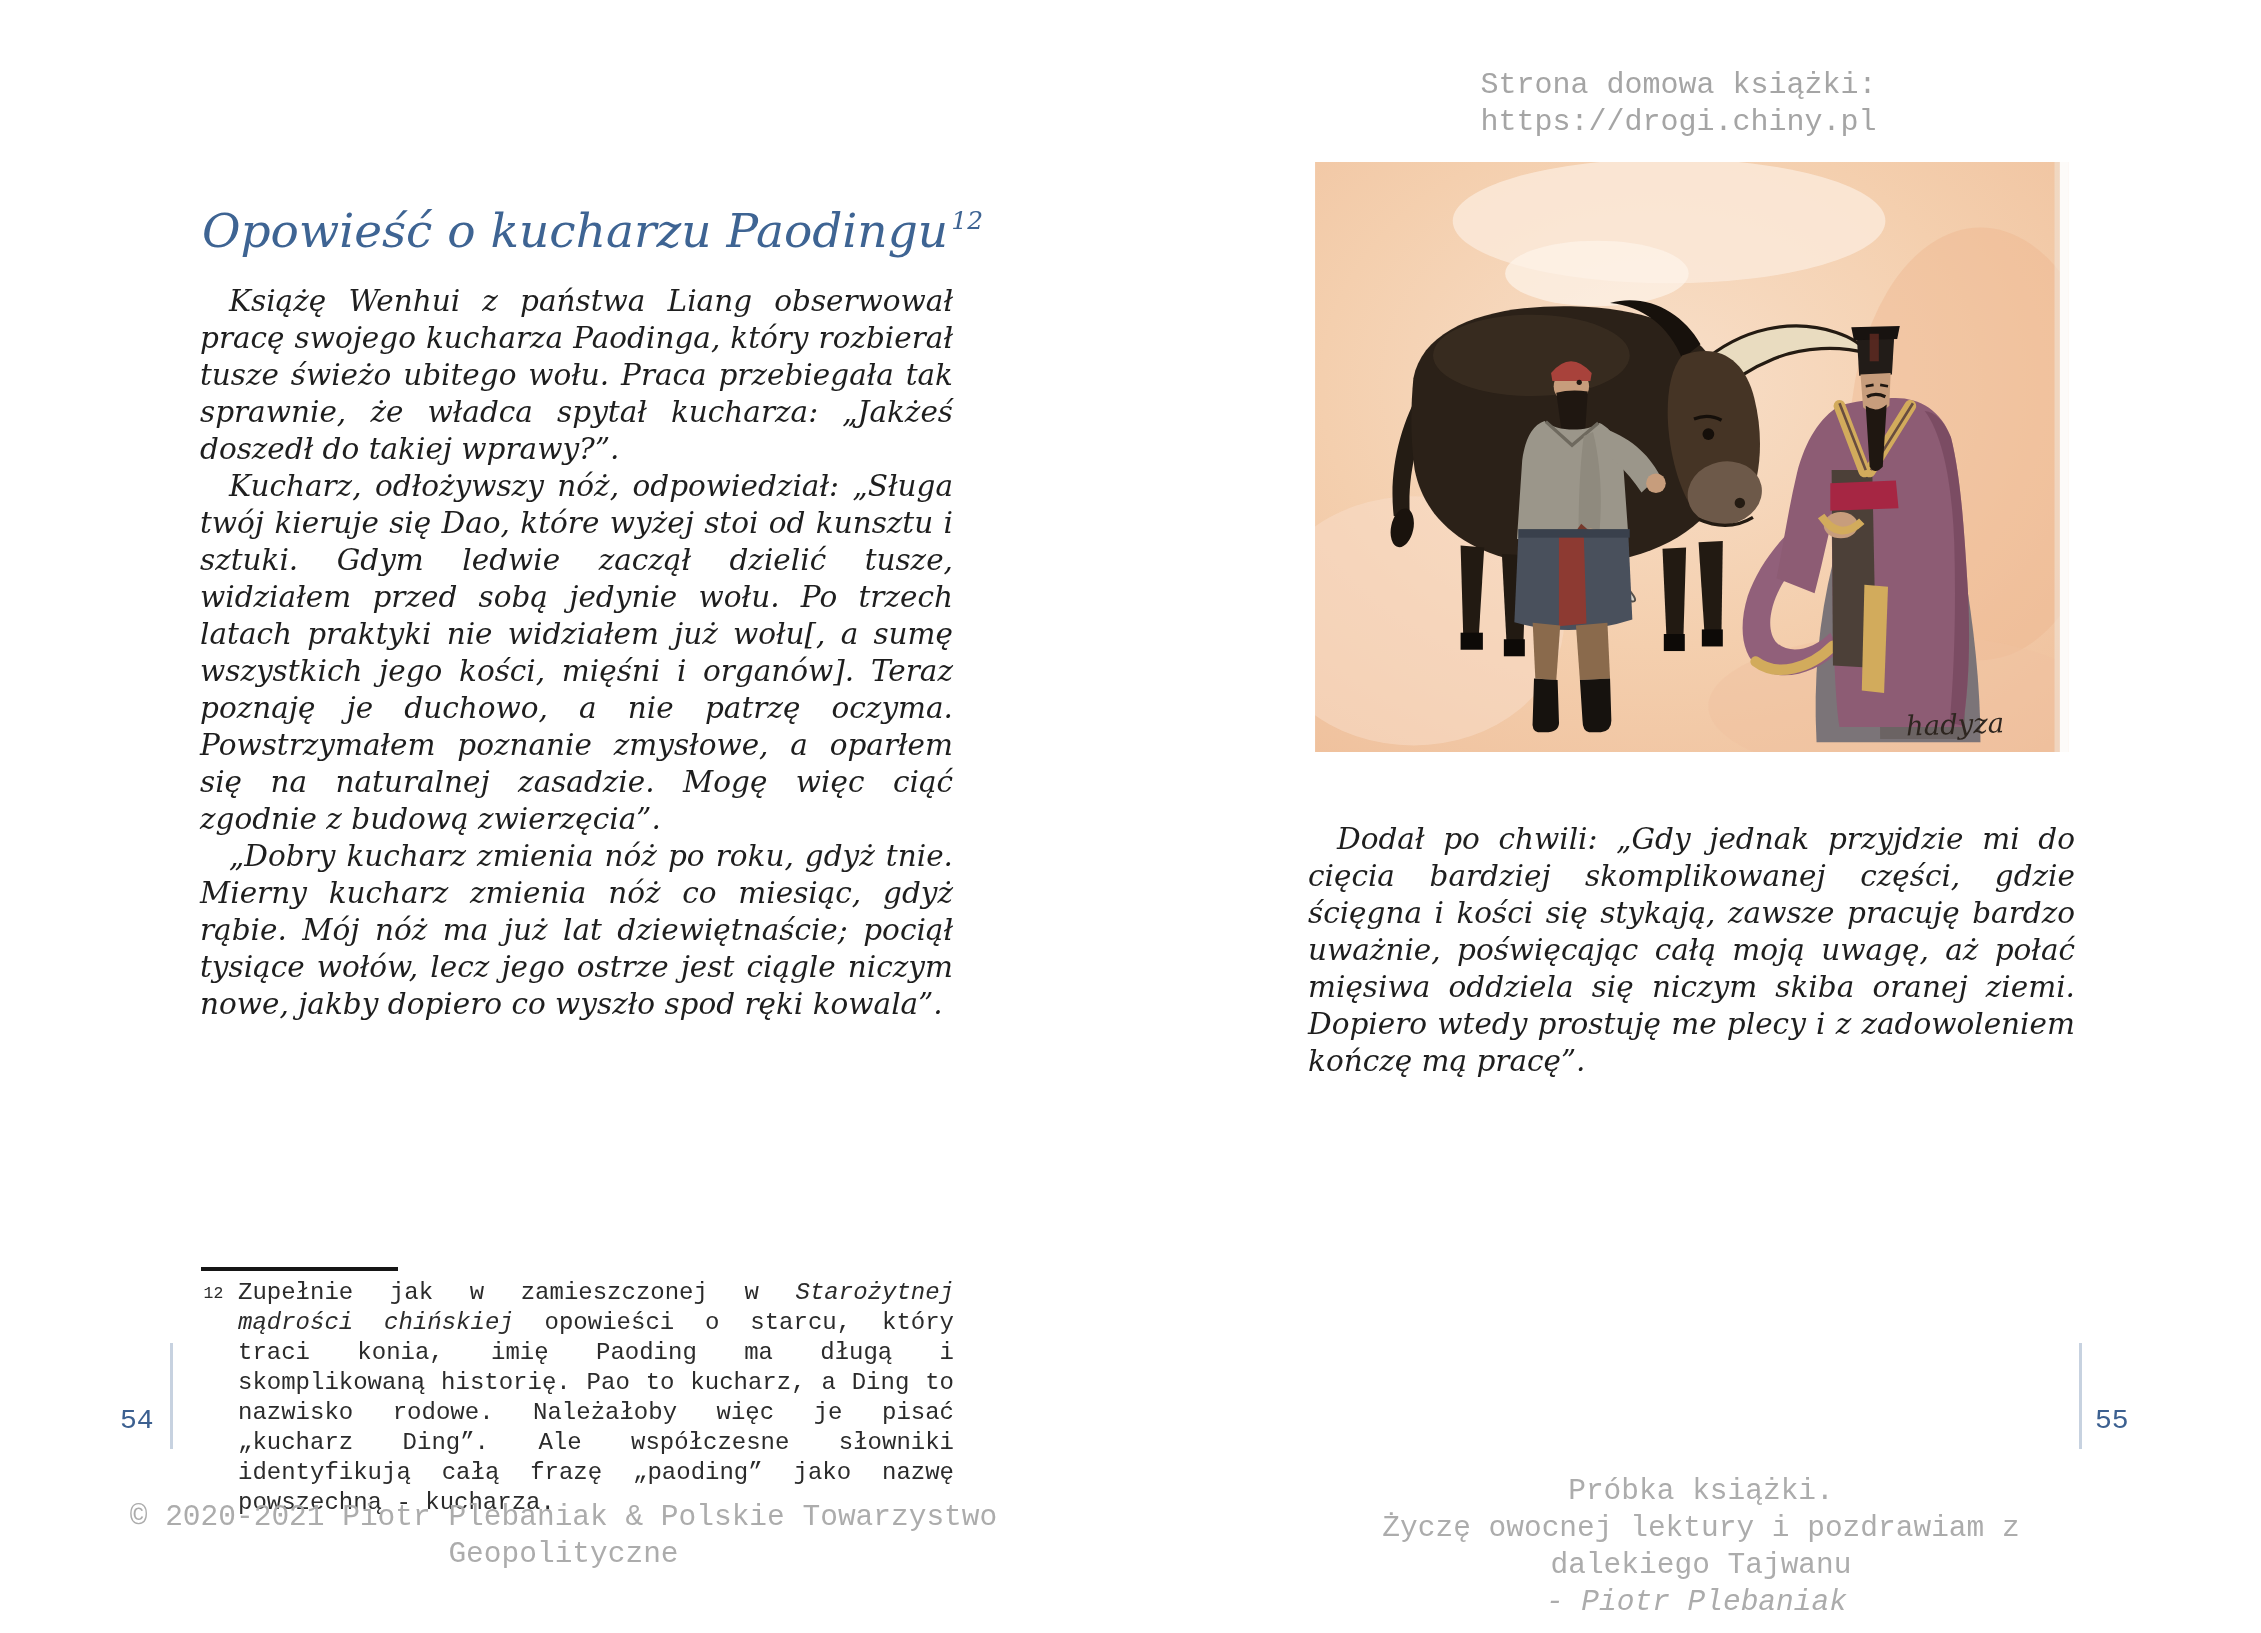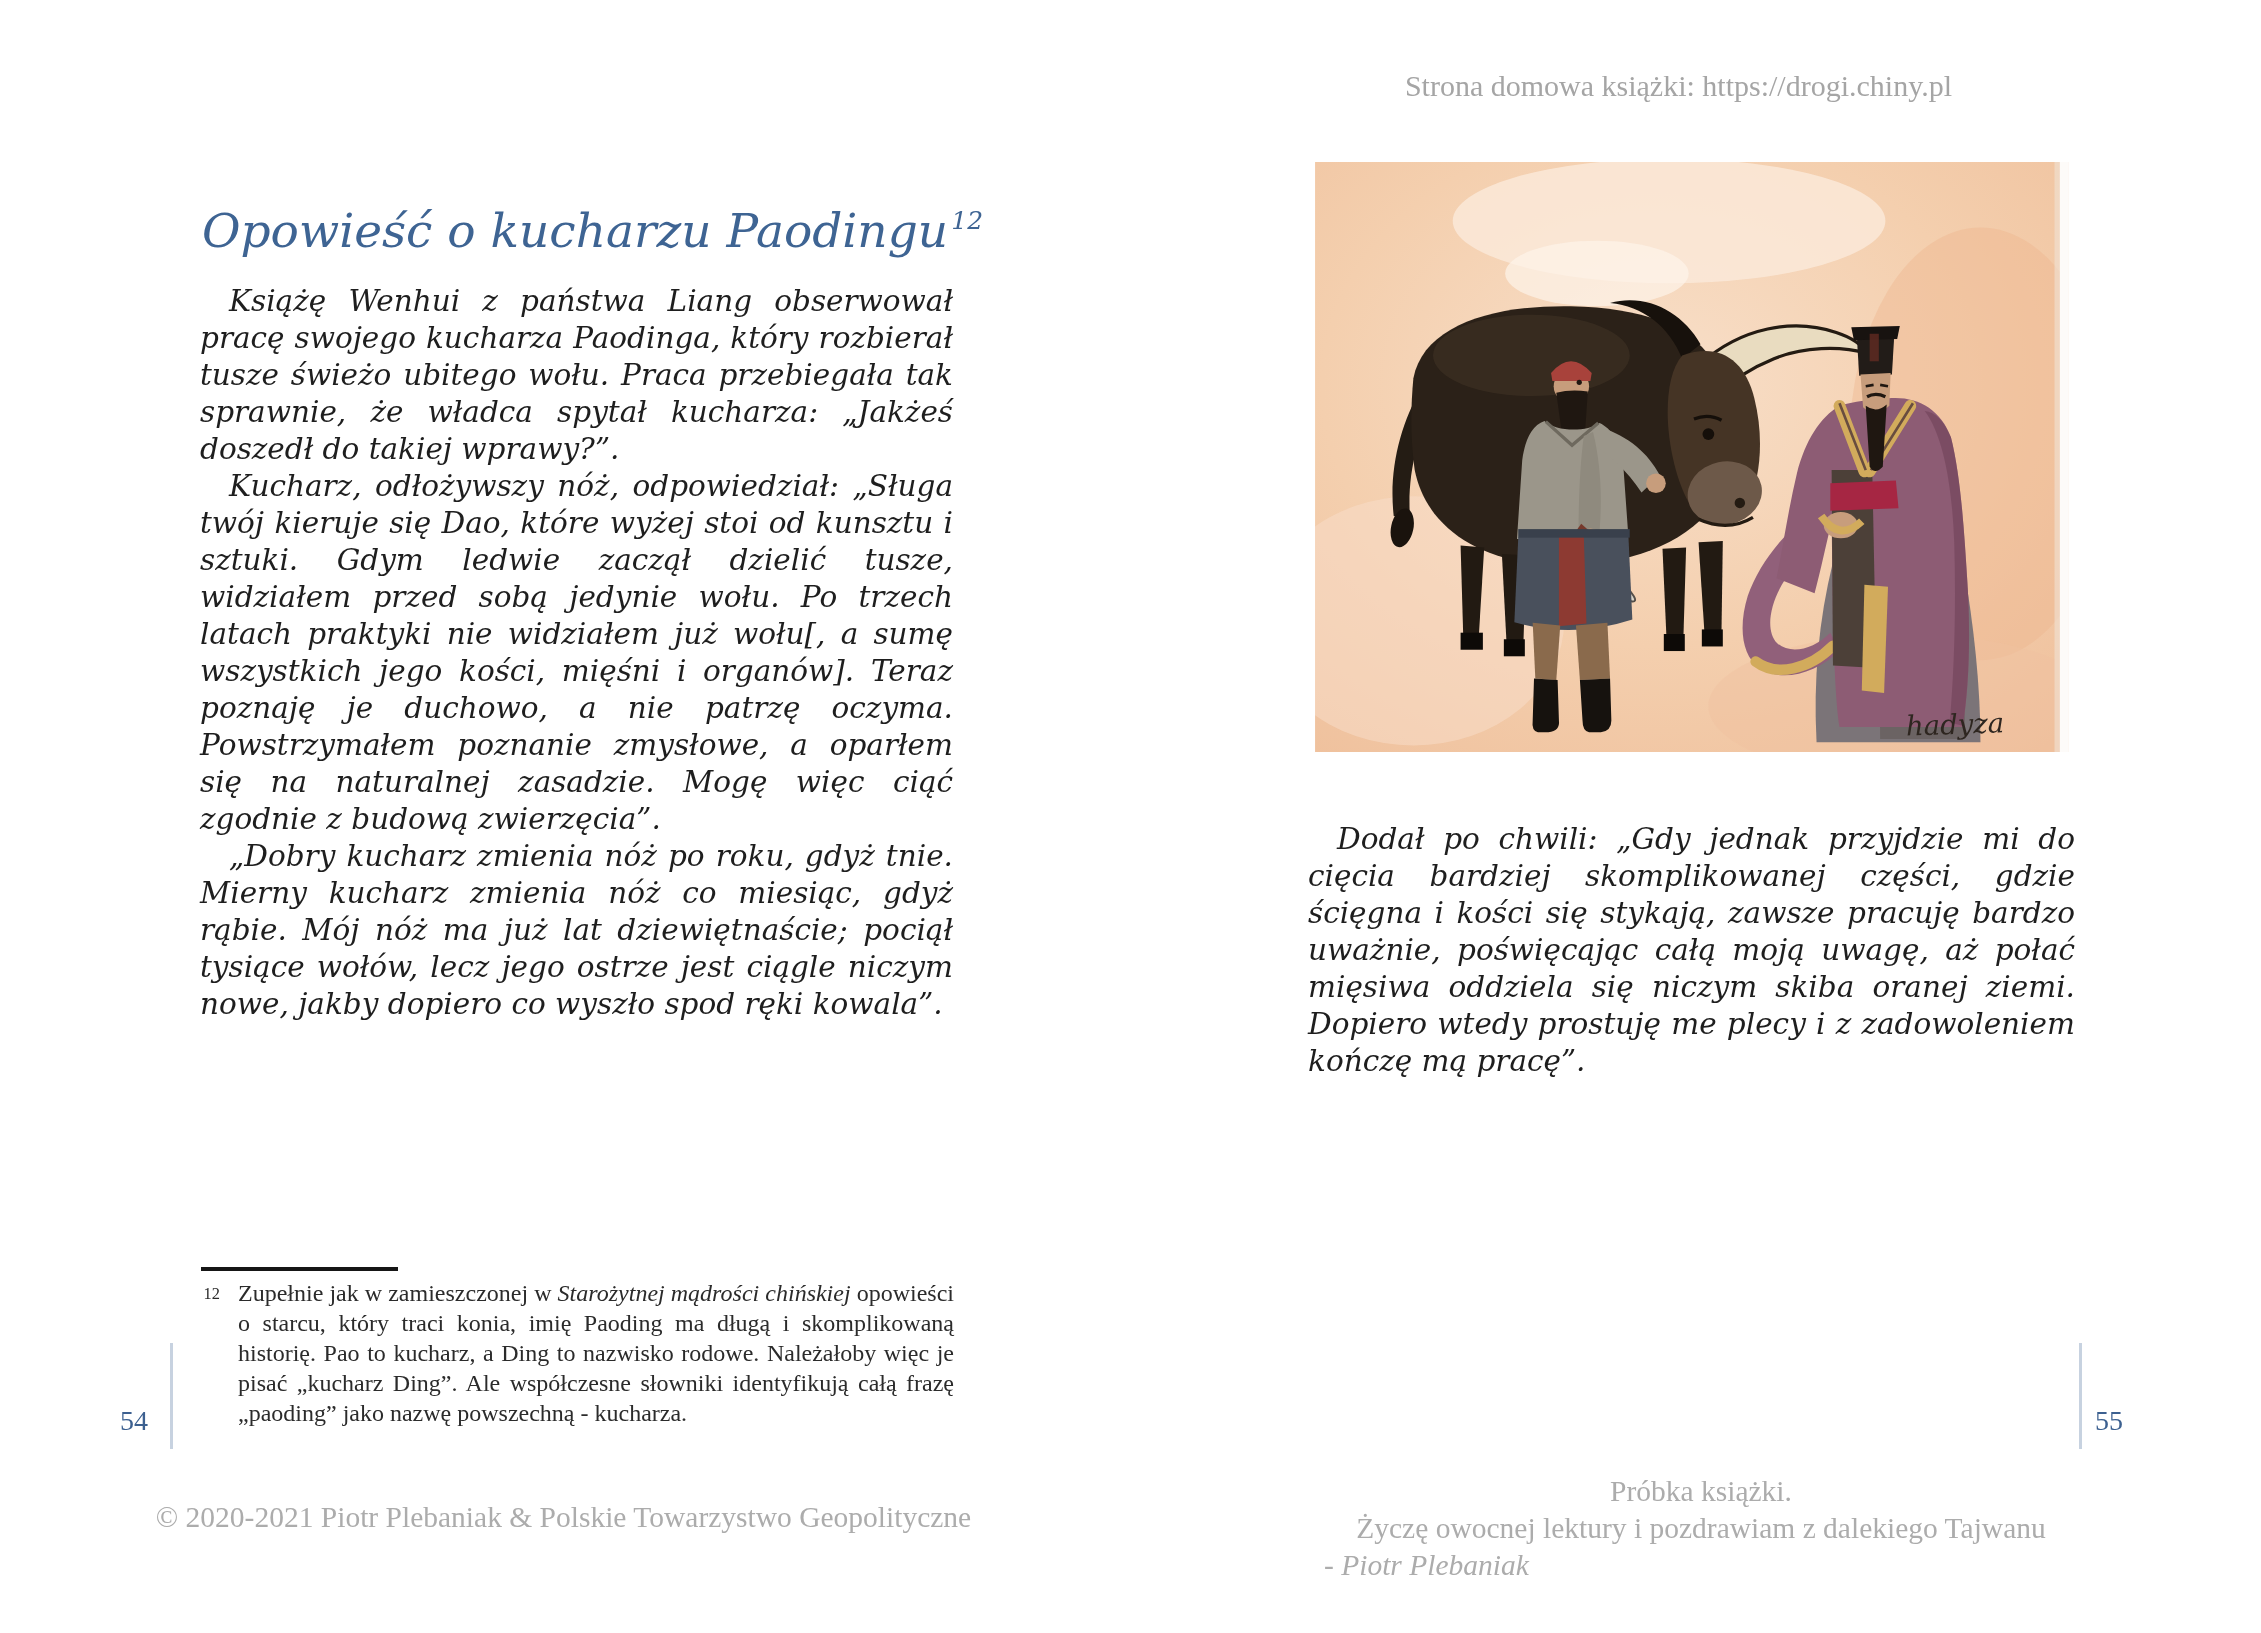--- a/index.html
+++ b/index.html
@@ -9,21 +9,21 @@
     font-family:"DejaVu Serif","Liberation Serif",serif;
   }
   
   .serif-body {
     font-family:"DejaVu Serif","Liberation Serif",serif;
     font-style:italic;
     font-size:29.5px; line-height:37px;
     color:#1e1e1e; text-align:justify;
   }
   .serif-body p { margin:0; text-indent:29px; }
-  .sans { font-family:Liberation Serif, serif; }
+  .sans { font-family:Liberation Mono, monospace; }
 
   
   .title {
     position:absolute; left:202px; top:207px;
     font-style:italic; font-size:47px; line-height:1;
     color:#3e6493; white-space:nowrap;
   }
   .title .note-ref {
     font-size:25px; position:relative; top:-18.4px; margin-left:3.3px;
   }
@@ -60,21 +60,21 @@
   .illustration {
     position:absolute; left:1315px; top:162px; width:754px; height:590px;
   }
   .illustration svg { display:block; width:100%; height:100%; }
   .right-body { position:absolute; left:1308px; top:821px; width:767px; }
 
   .footer-right {
     position:absolute; left:1324px; top:1473px; width:754px;
     text-align:center; font-size:29.5px; line-height:37px; color:#acacac;
   }
-  .footer-right .sig { text-align:left; font-style:italic; padding-right:9.2px; }
+  .footer-right .sig { text-align:center; font-style:italic; padding-right:9.2px; }
 </style>
 </head>
 <body>
 
 <div class="sheet">
 
   <div>
 
     <div class="title">
       <span>Opowieść o kucharzu Paodingu</span><span class="note-ref">12</span>

